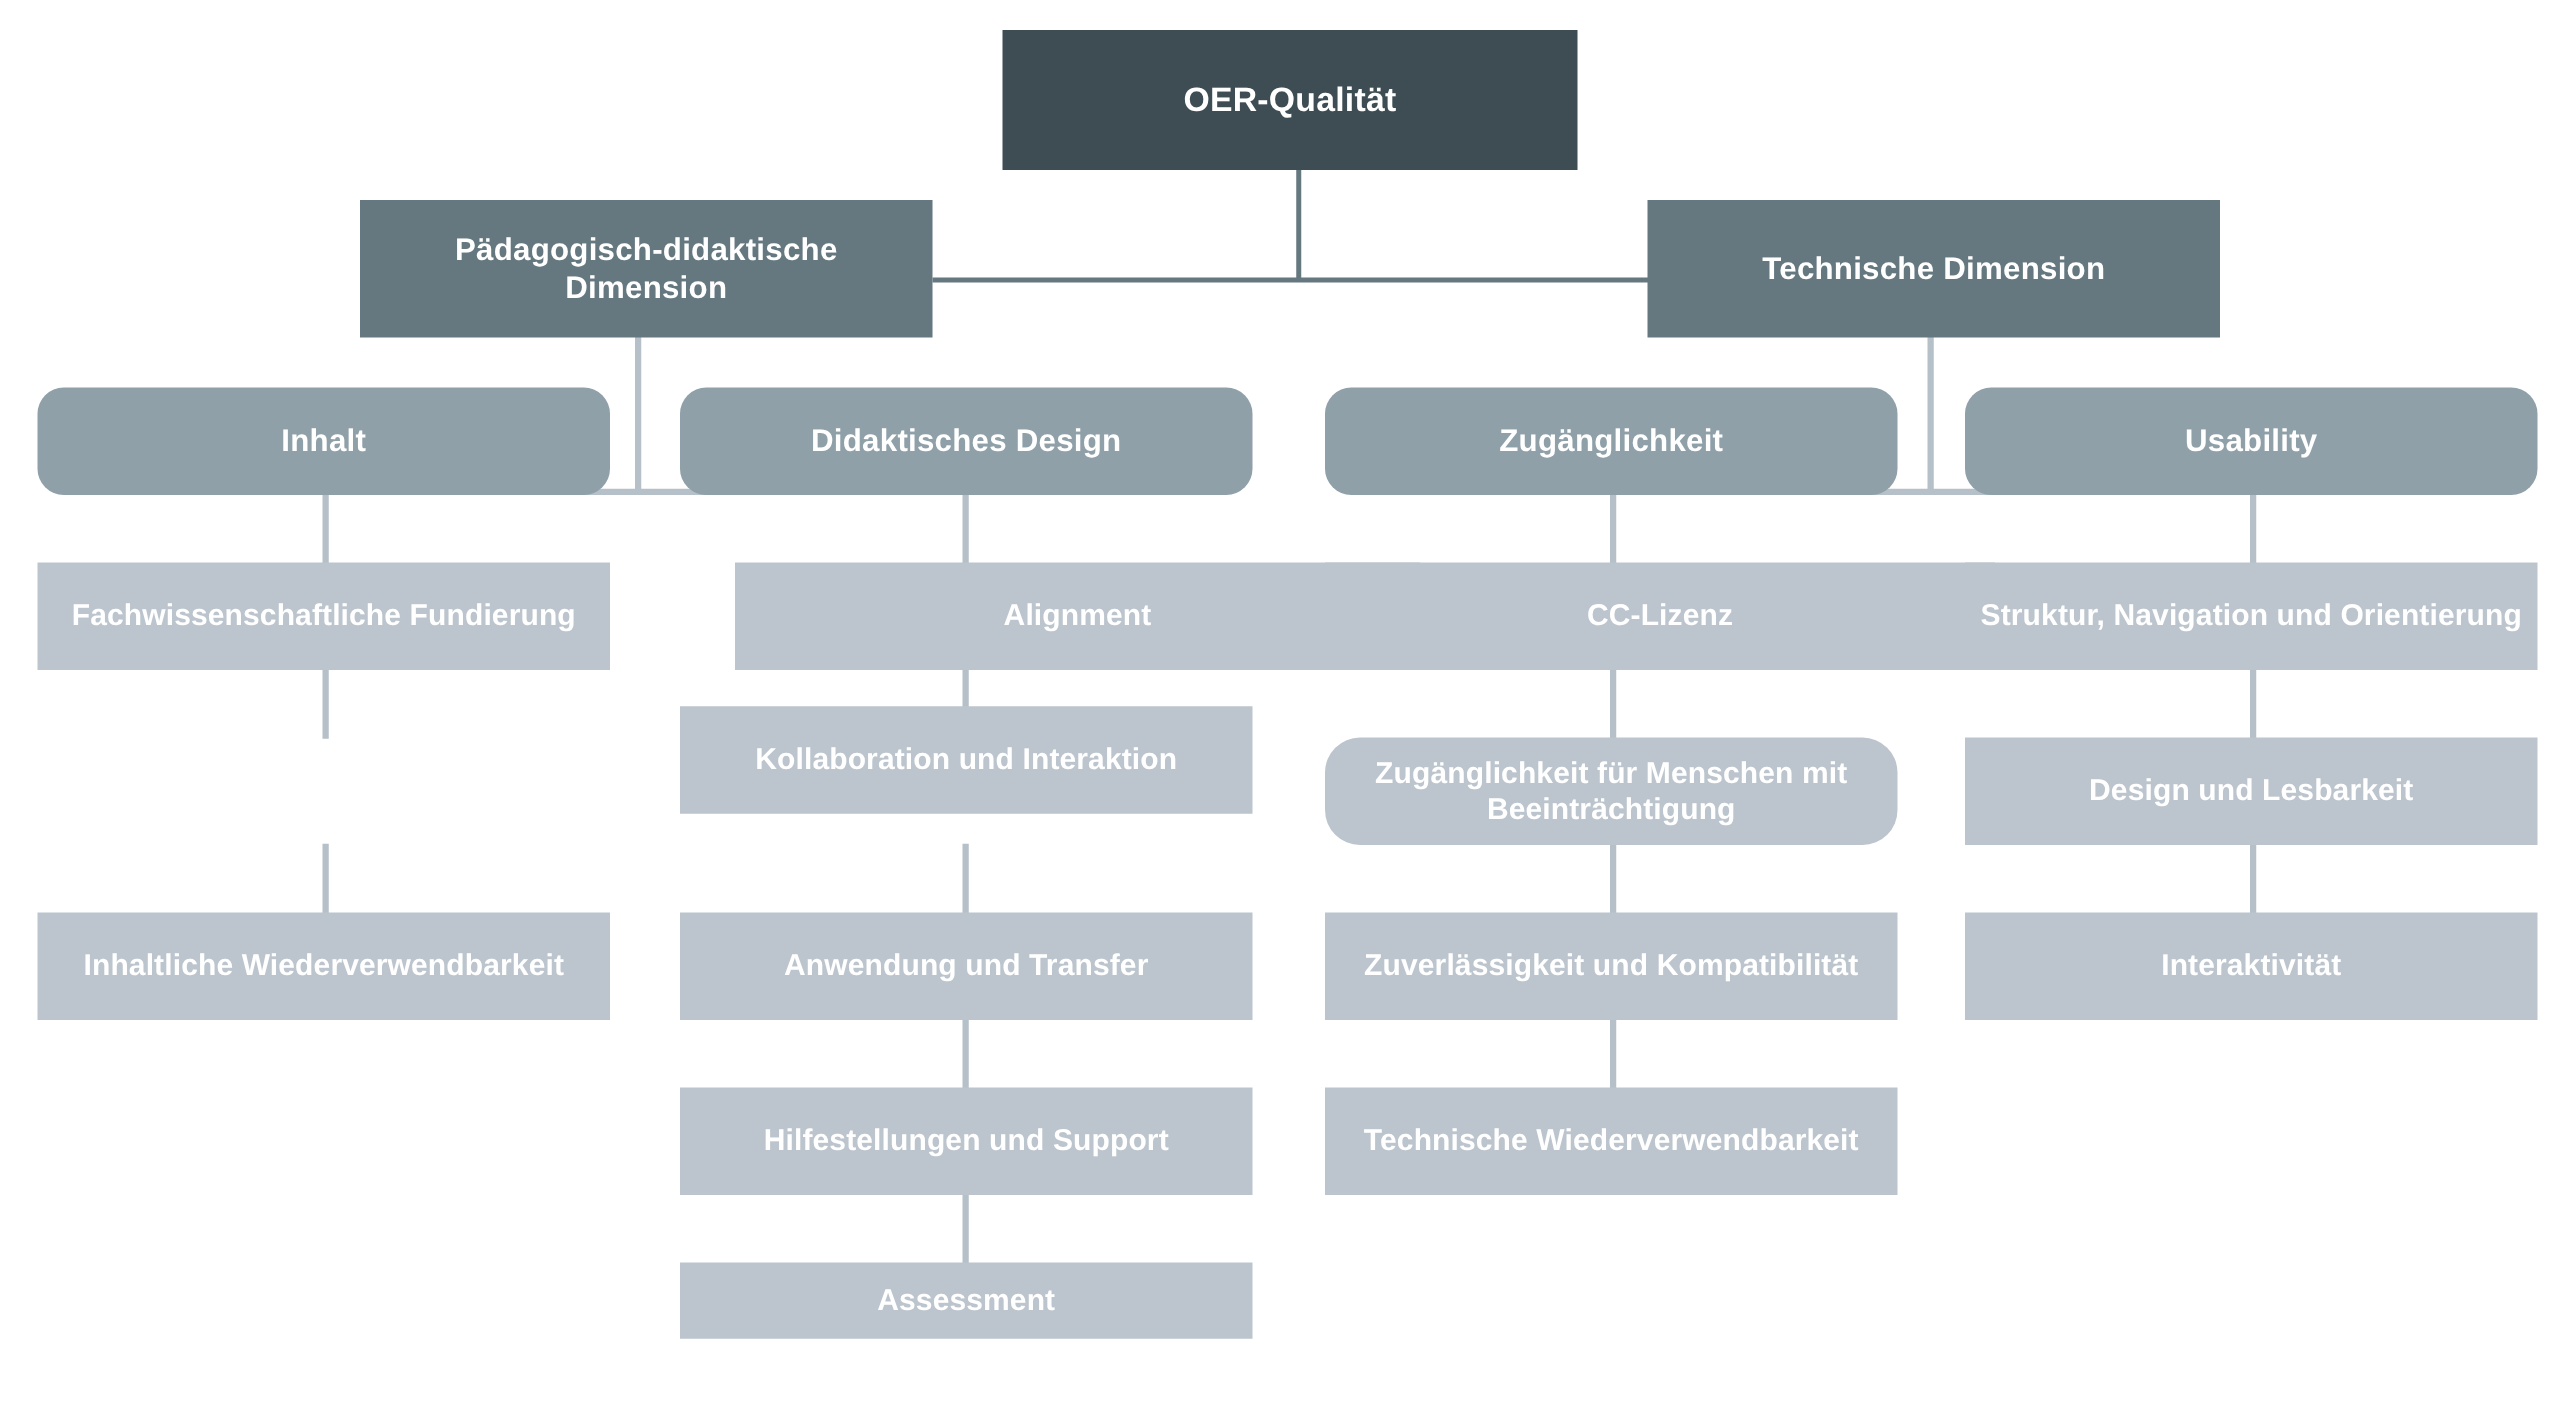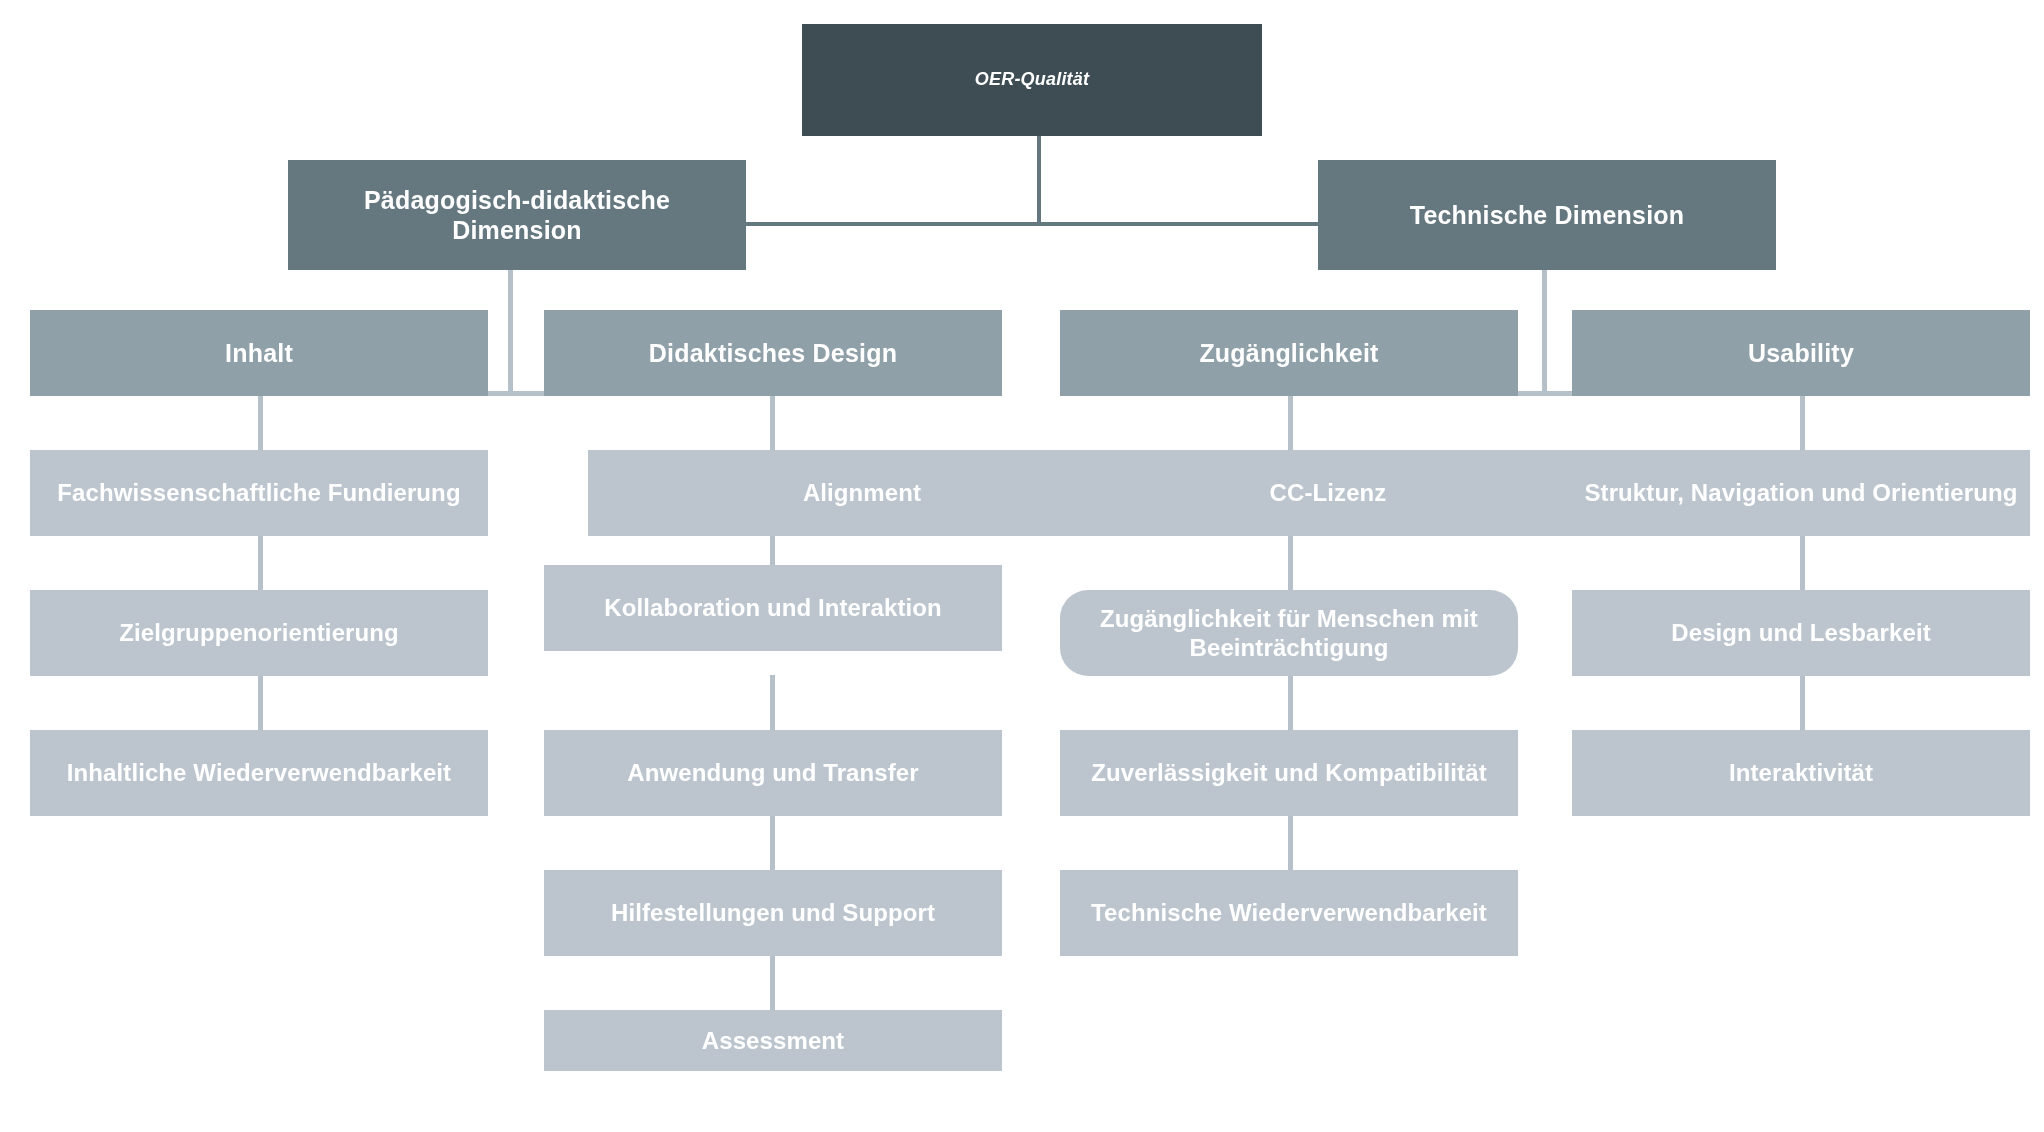--- a/index.html
+++ b/index.html
@@ -25,33 +25,33 @@
     text-align: center;
     color: #ffffff;
     font-weight: bold;
     line-height: 1.22;
     box-sizing: border-box;
     padding: 4px 10px;
     z-index: 2;
   }
   .lvl1 {
     background: #3d4d53;
-    font-size: 18px;
+    font-size: 27px;
     letter-spacing: 0.2px;
-    font-style: italic;
   }
   .lvl2 {
     background: #657880;
     font-size: 25px;
     letter-spacing: 0.2px;
   }
   .lvl3 {
     background: #8fa0a9;
     font-size: 25px;
     letter-spacing: 0.2px;
+    border-radius: 21px;
   }
   .lvl4 {
     background: #bcc5cd;
     font-size: 24px;
     letter-spacing: 0.1px;
   }
   .conn {
     position: absolute;
     z-index: 1;
   }
@@ -112,21 +112,20 @@
 
   <div class="node lvl3" style="left:30px; top:310px; width:458px; height:86px;">Inhalt</div>
 
   <div class="node lvl3" style="left:544px; top:310px; width:458px; height:86px;">Didaktisches Design</div>
 
   <div class="node lvl3" style="left:1060px; top:310px; width:458px; height:86px;">Zugänglichkeit</div>
 
   <div class="node lvl3" style="left:1572px; top:310px; width:458px; height:86px;">Usability</div>
 
   <div class="node lvl4" style="left:30px; top:450px; width:458px; height:86px;">Fachwissenschaftliche Fundierung</div>
-  <div class="node lvl4" style="left:30px; top:590px; width:458px; height:86px;">Zielgruppenorientierung</div>
   <div class="node lvl4" style="left:30px; top:730px; width:458px; height:86px;">Inhaltliche Wiederverwendbarkeit</div>
 
   <div class="node lvl4" style="left:544px; top:450px; width:548px; height:86px;margin-left:44px;">Alignment</div>
   <div class="node lvl4" style="left:544px; top:565px; width:458px; height:86px;">Kollaboration und Interaktion</div>
   <div class="node lvl4" style="left:544px; top:730px; width:458px; height:86px;">Anwendung und Transfer</div>
   <div class="node lvl4" style="left:544px; top:870px; width:458px; height:86px;">Hilfestellungen und Support</div>
   <div class="node lvl4" style="left:544px; top:1010px; width:458px; height:61px;">Assessment</div>
 
   <div class="node lvl4" style="left:1060px; top:450px; width:536px; height:86px;">CC-Lizenz</div>
   <div class="node lvl4" style="left:1060px; top:590px; width:458px; height:86px;border-radius:28px;">Zugänglichkeit für Menschen mit Beeinträchtigung</div>

